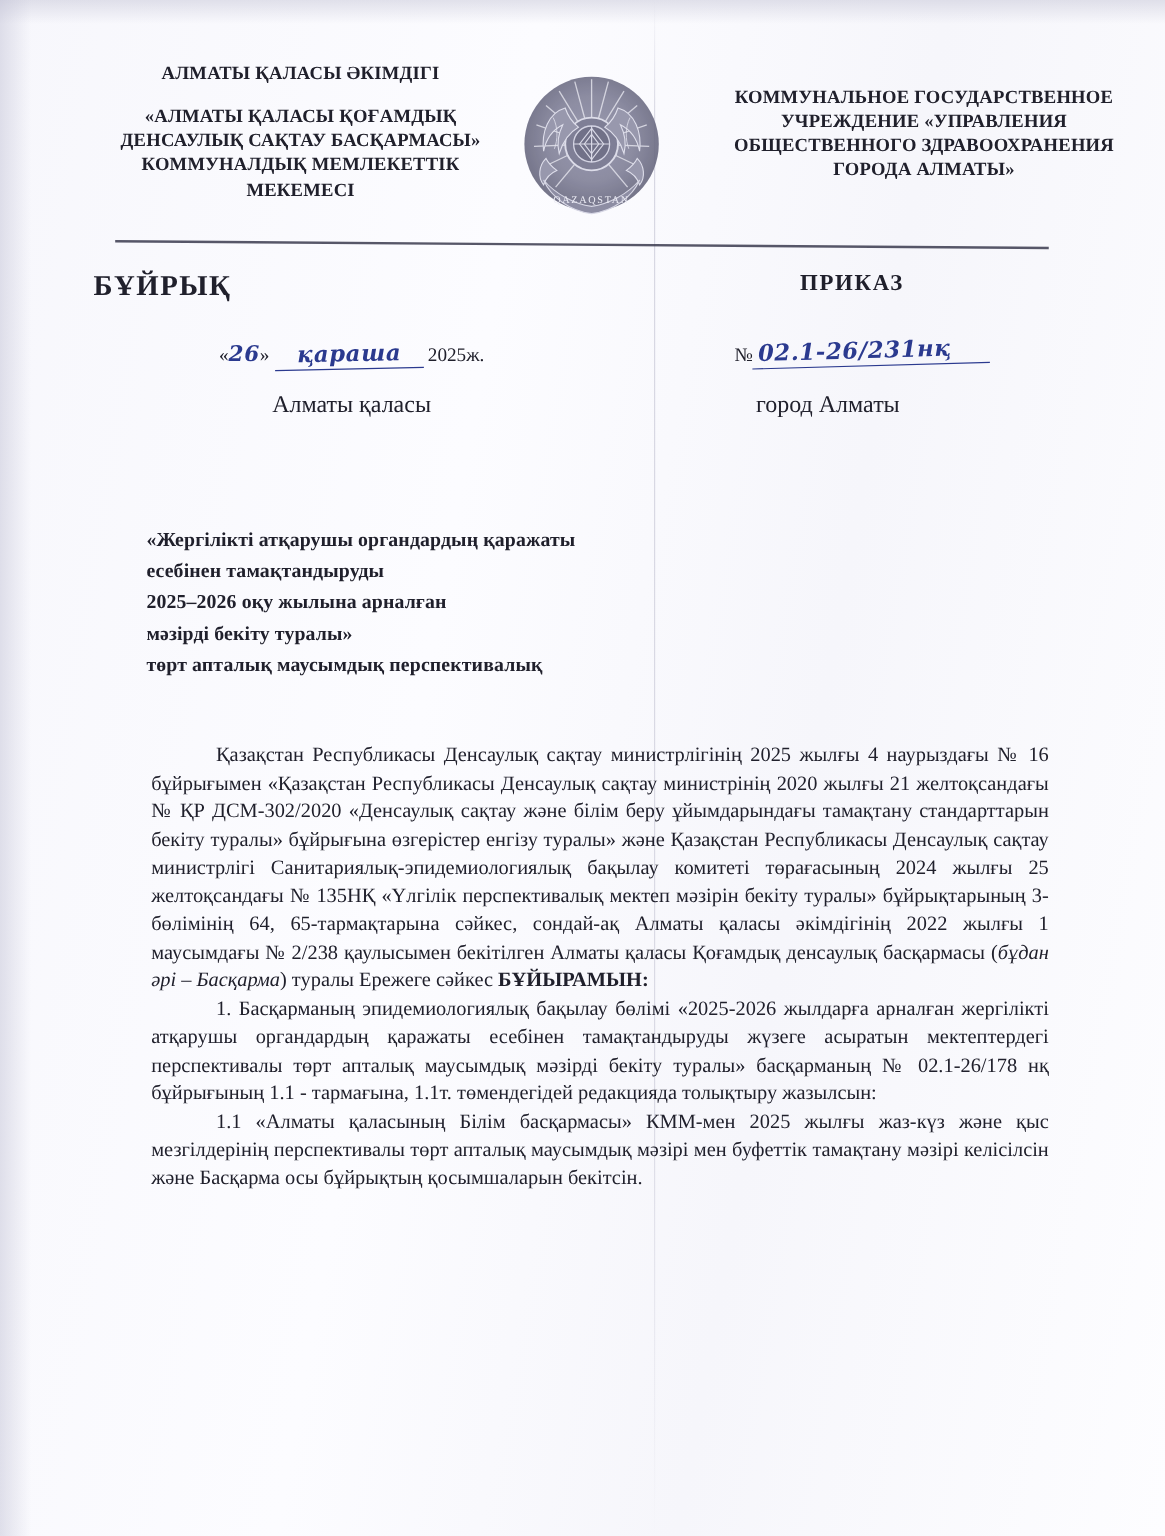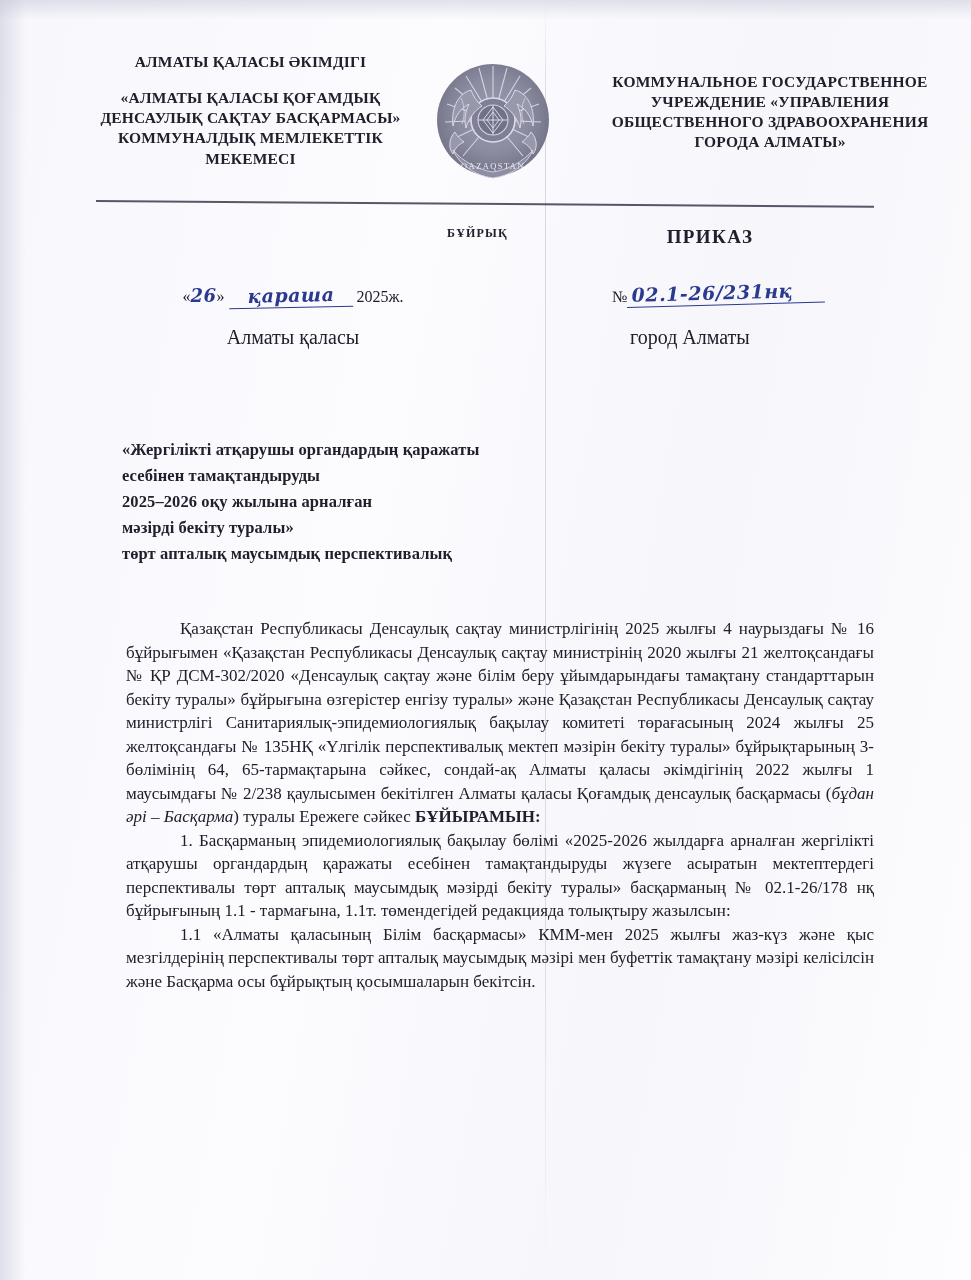--- a/index.html
+++ b/index.html
@@ -96,23 +96,23 @@
   .order-row {
     position: absolute;
     left: 0;
     top: 226px;
     width: 971px;
     display: flex;
   }
   .order-kk {
     width: 430px;
     margin-left: 78px;
-    text-align: right;
-    font-weight: bold;
-    font-size: 12px;
+    text-align: left;
+    font-weight: bold;
+    font-size: 24px;
     letter-spacing: 1.2px;
   }
   .order-ru {
     width: 300px;
     margin-left: 52px;
     text-align: center;
     font-weight: bold;
     font-size: 19px;
     letter-spacing: 1.4px;
   }

